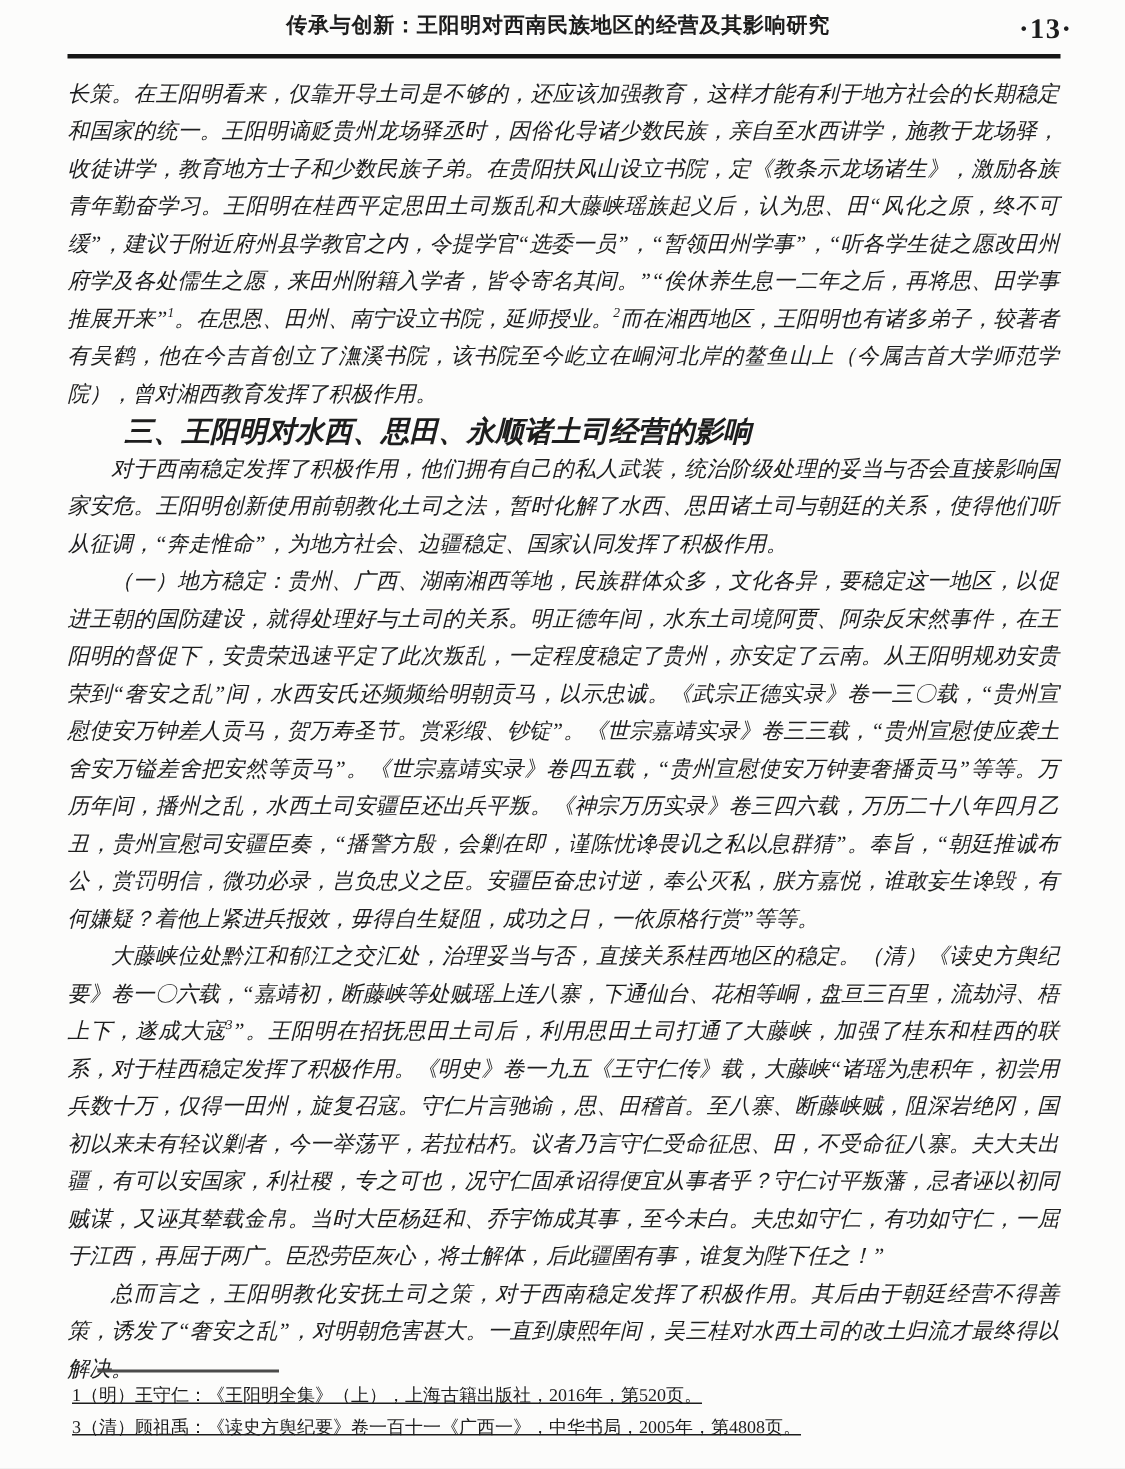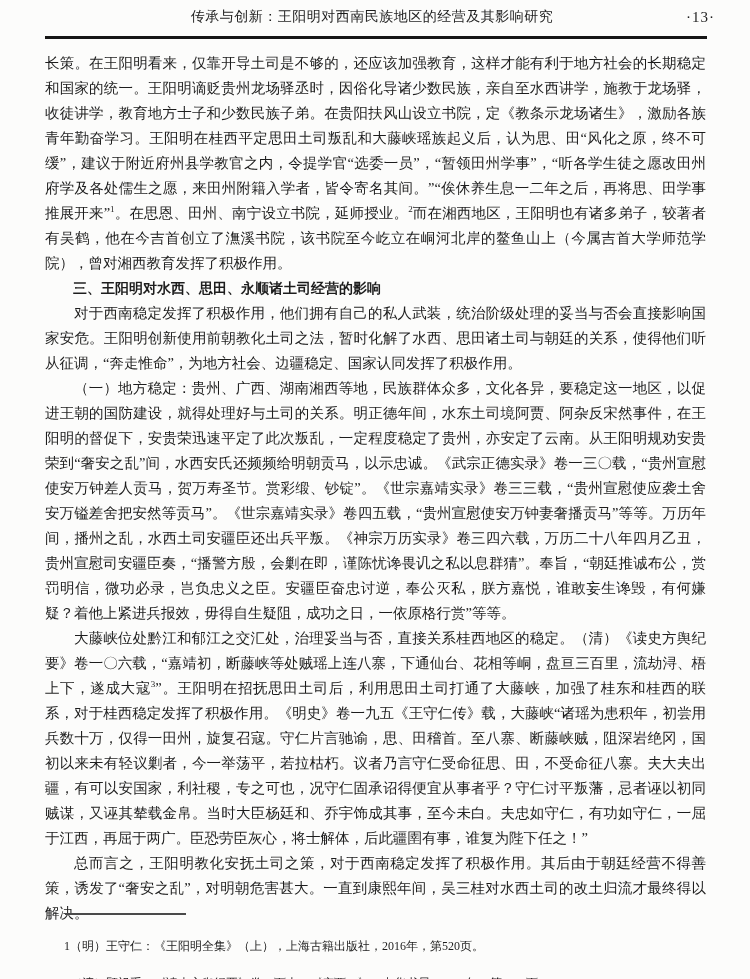--- a/index.html
+++ b/index.html
@@ -17,57 +17,59 @@
   .header {
     position: absolute;
     top: 8px;
     left: 39px;
     right: 45px;
     height: 22px;
     text-align: center;
     font-size: 14px;
     letter-spacing: 0.5px;
     white-space: nowrap;
+    font-weight: bold;
   }
   .page-number {
     position: absolute;
     right: -10px;
     top: 1px;
-    font-size: 15px;
+    font-size: 19px;
     letter-spacing: 1px;
   }
   .header-rule {
     position: absolute;
     top: 36px;
     left: 45px;
     width: 662px;
     height: 3px;
     background: #161616;
   }
   .doc-body {
     position: absolute;
     top: 51px;
     left: 45px;
     width: 661px;
     font-size: 14.5px;
     line-height: 25px;
     text-align: justify;
     text-justify: inter-ideograph;
+    font-style: italic;
   }
   .doc-body p, .doc-body h3 {
     margin: 0;
     padding: 0;
     font-size: 14.5px;
     font-weight: normal;
   }
   .doc-body p.indent { text-indent: 2em; }
   .doc-body h3.heading {
     font-family: "Liberation Sans", "DejaVu Sans", sans-serif;
     font-weight: bold;
-    font-size: 14px;
+    font-size: 19px;
     text-indent: 2em;
   }
   sup.fn-ref {
     font-size: 9px;
     line-height: 0;
     vertical-align: super;
   }
   .footnote-rule {
     position: absolute;
     top: 913px;
@@ -78,21 +80,21 @@
   }
   .footnotes {
     position: absolute;
     top: 920px;
     left: 48px;
     width: 660px;
     font-size: 12px;
     line-height: 20.5px;
     text-align: left;
   }
-  .footnotes .footnote { margin: 16px; }
+  .footnotes .footnote { margin: 0; text-decoration: underline; }
 </style>
 </head>
 <body>
 
 <div class="page">
 
   <div class="header">
     <span>传承与创新：王阳明对西南民族地区的经营及其影响研究</span>
     <span class="page-number">·13·</span>
   </div>

